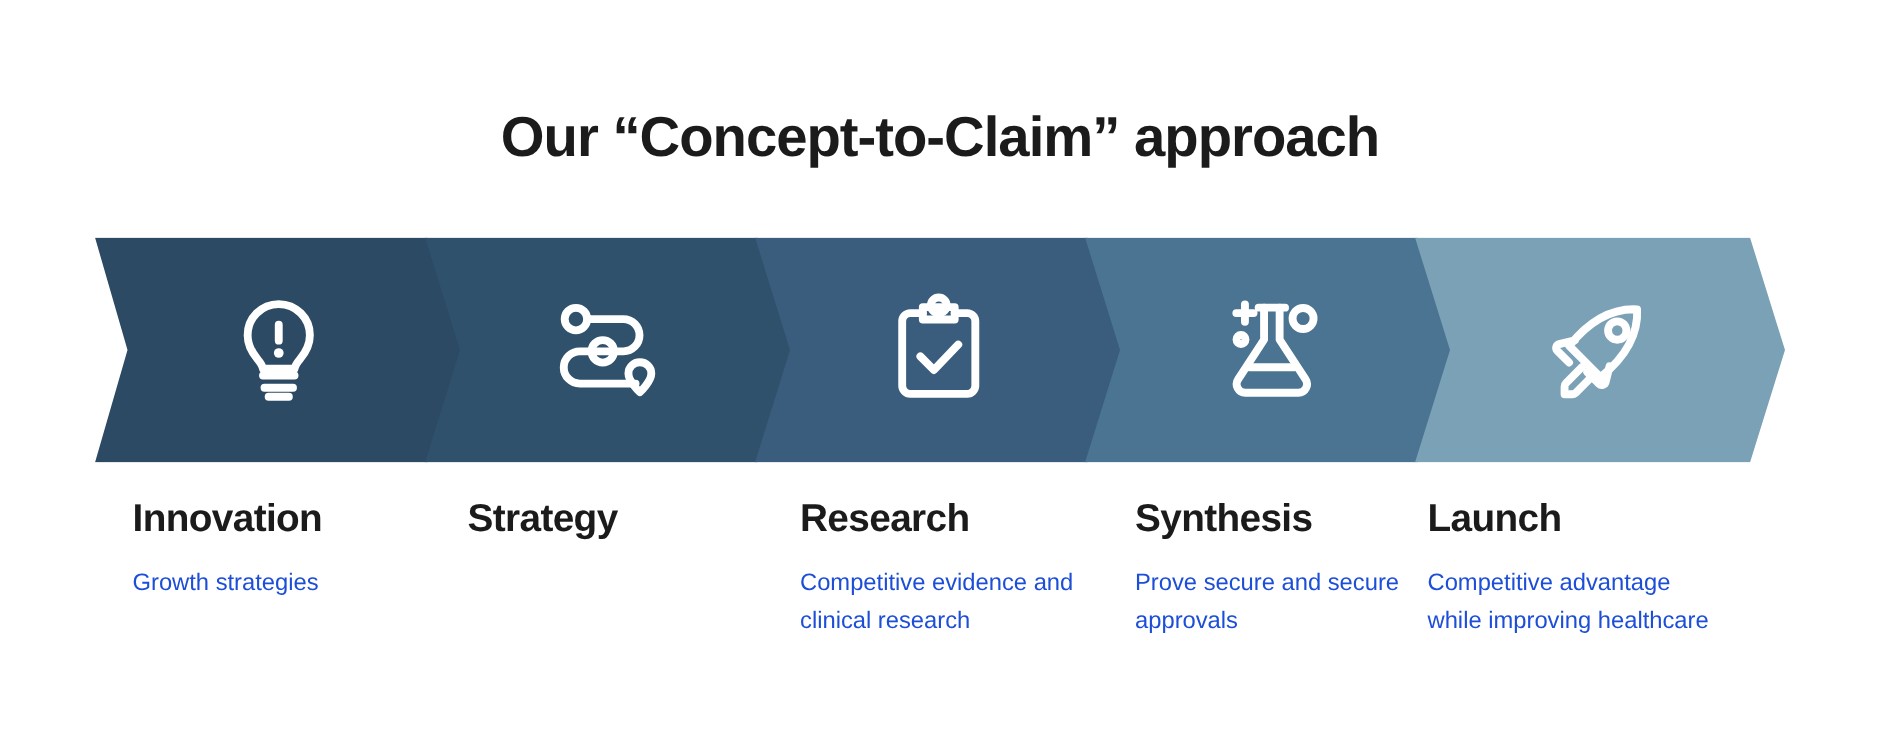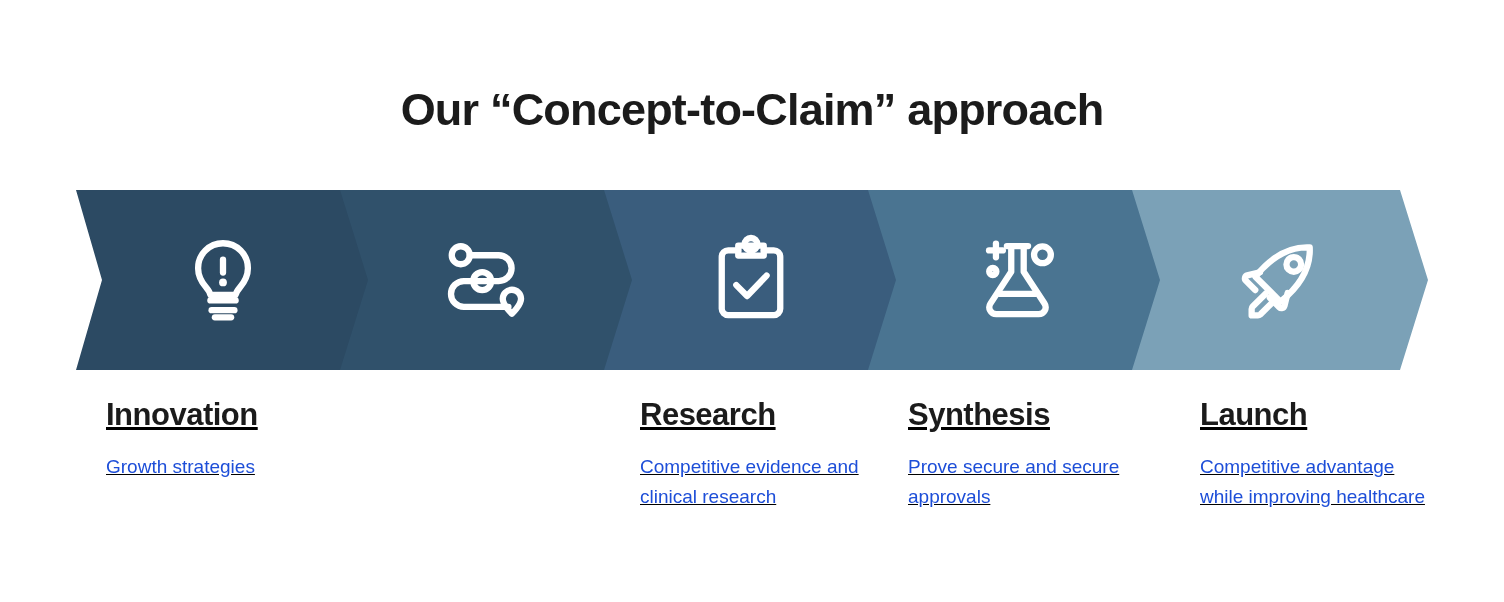--- a/index.html
+++ b/index.html
@@ -86,21 +86,20 @@
   .captions {
     position: absolute;
     left: 0;
     top: 396px;
     width: 1504px;
     height: 200px;
   }
   .caption {
     position: absolute;
     top: 0;
-    text-decoration: underline;
   }
   .caption-heading {
     font-size: 31px;
     line-height: 38px;
     font-weight: 700;
     letter-spacing: -0.5px;
     color: #1b1b1b;
     margin: 0 0 18px 0;
     white-space: nowrap;
   }
@@ -191,32 +190,33 @@
   </div>
 
   <div class="captions">
 
     <div class="caption" style="left:106px; width:250px;">
       <p class="caption-heading">Innovation</p>
       <p class="caption-desc">Growth strategies</p>
     </div>
 
     <div class="caption" style="left:374px; width:220px;">
+      <p class="caption-heading">Strategy</p>
     </div>
 
     <div class="caption" style="left:640px; width:245px;">
       <p class="caption-heading">Research</p>
       <p class="caption-desc">Competitive evidence and clinical research</p>
     </div>
 
     <div class="caption" style="left:908px; width:212px;">
       <p class="caption-heading">Synthesis</p>
       <p class="caption-desc">Prove secure and secure approvals</p>
     </div>
 
-    <div class="caption" style="left:1200px; width:240px;">
+    <div class="caption" style="left:1142px; width:240px;">
       <p class="caption-heading">Launch</p>
       <p class="caption-desc">Competitive advantage while improving healthcare</p>
     </div>
 
   </div>
 
 </div>
 
 </body></html>

